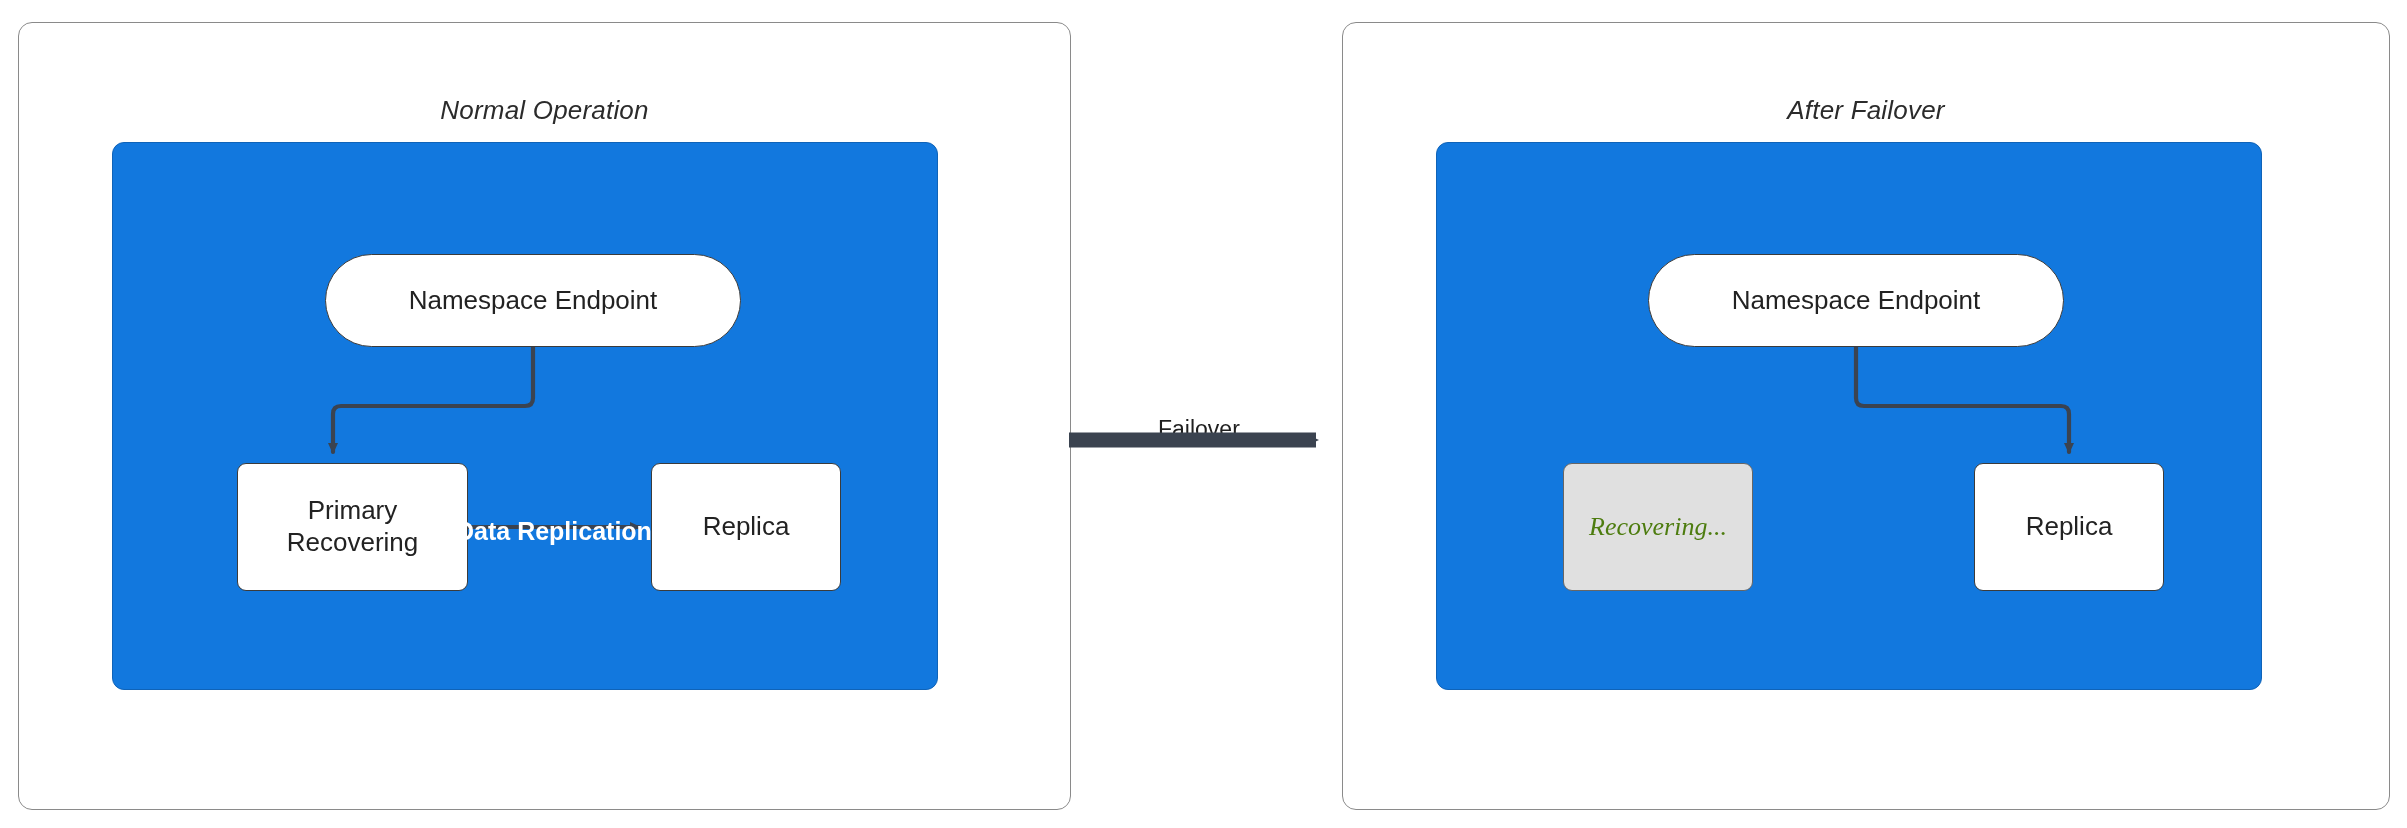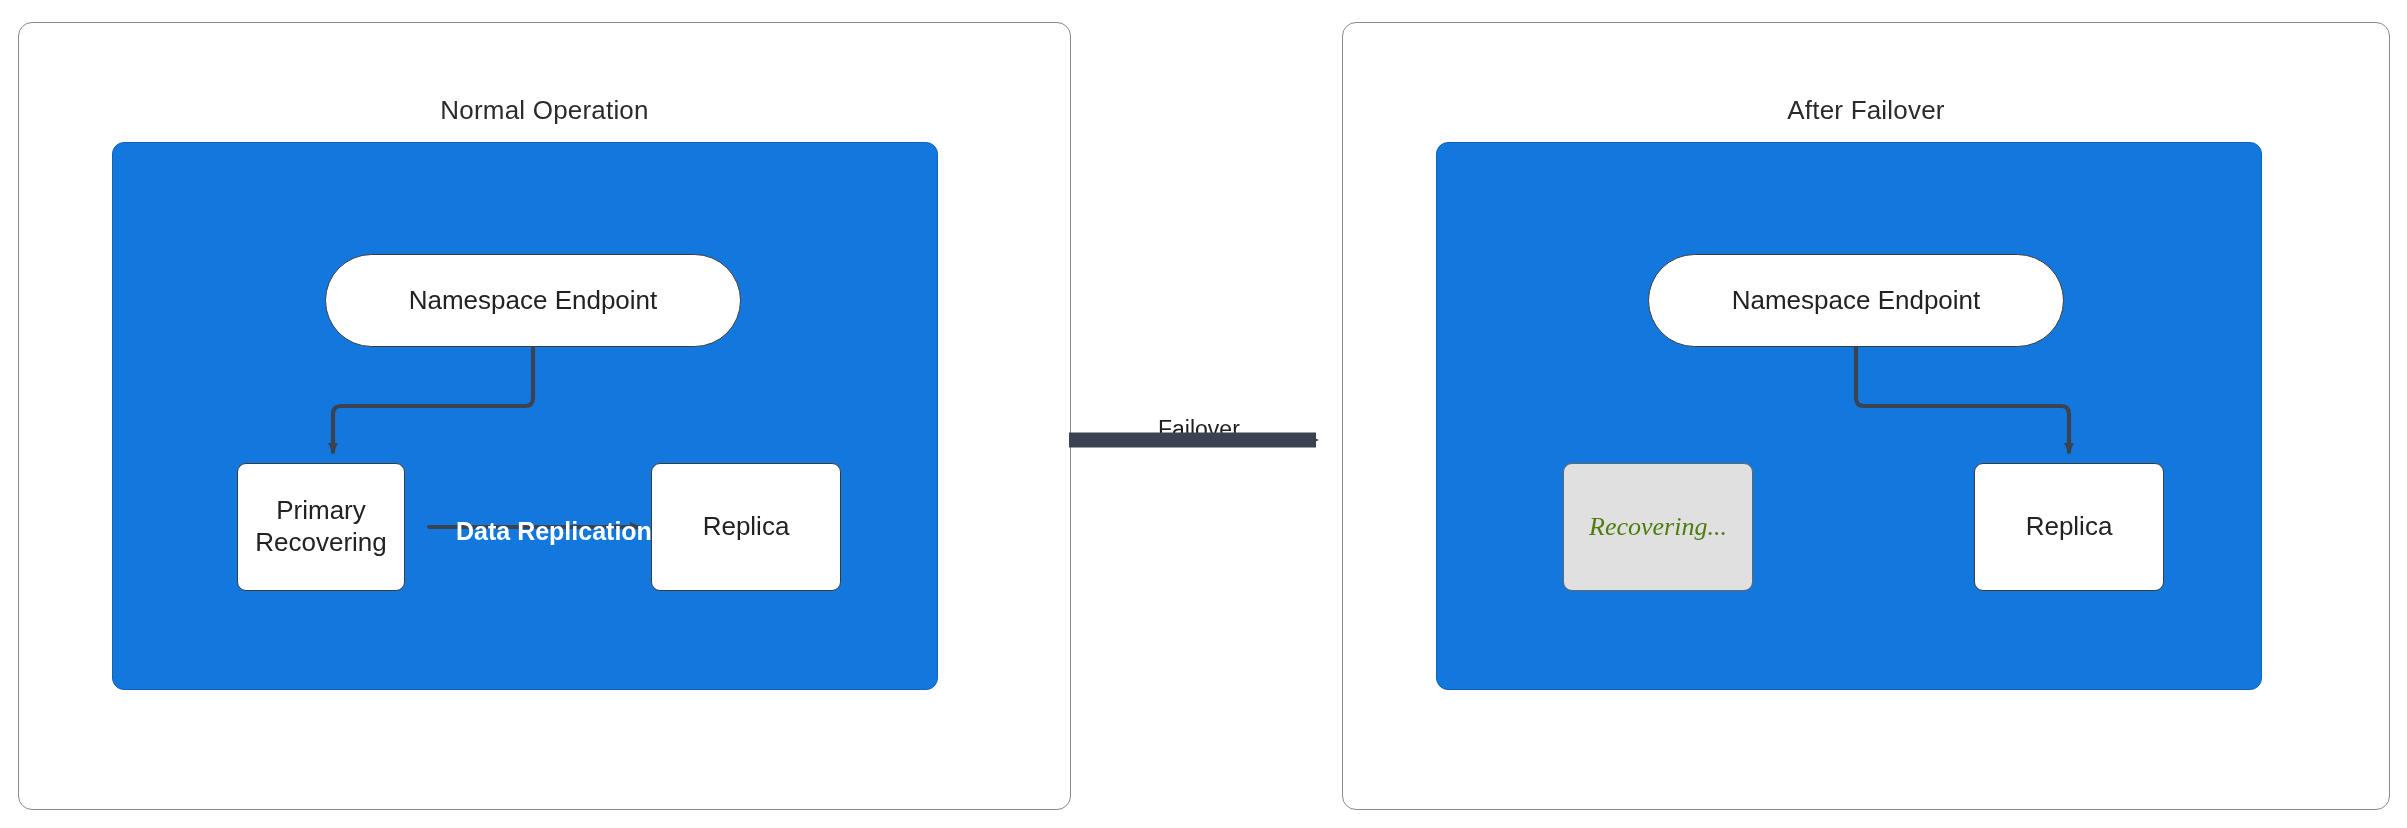--- a/index.html
+++ b/index.html
@@ -33,20 +33,21 @@
   #panel-left  { left: 18px;   top: 22px; width: 1053px; height: 788px; }
   #panel-right { left: 1342px; top: 22px; width: 1048px; height: 788px; }
 
   .panel-title {
     position: absolute;
     top: 72px;
     left: 0;
     width: 100%;
     text-align: center;
     font-size: 26px;
+    font-style: italic;
     color: #2b2b2b;
     letter-spacing: .2px;
   }
 
   
   .blue-box {
     position: absolute;
     background: #1278DE;
     border: 1.4px solid #0f63b8;
     border-radius: 12px;
@@ -79,21 +80,21 @@
   .node.muted {
     background: #e0e0e0;
     border-color: #666666;
     color: #4d7c0f;
     font-style: italic;
     font-family: Liberation Serif, serif;
   }
 
   
   #endpoint-left { left: 325px; top: 254px; width: 416px; height: 93px; }
-  #primary-left  { left: 237px; top: 463px; width: 168px; height: 128px; }
+  #primary-left  { left: 237px; top: 463px; width: 231px; height: 128px; }
   #replica-left  { left: 651px; top: 463px; width: 190px; height: 128px; }
 
   
   #endpoint-right { left: 1648px; top: 254px; width: 416px; height: 93px; }
   #recovering-right { left: 1563px; top: 463px; width: 190px; height: 128px; }
   #replica-right  { left: 1974px; top: 463px; width: 190px; height: 128px; }
 
   
   .edge-label {
     position: absolute;

